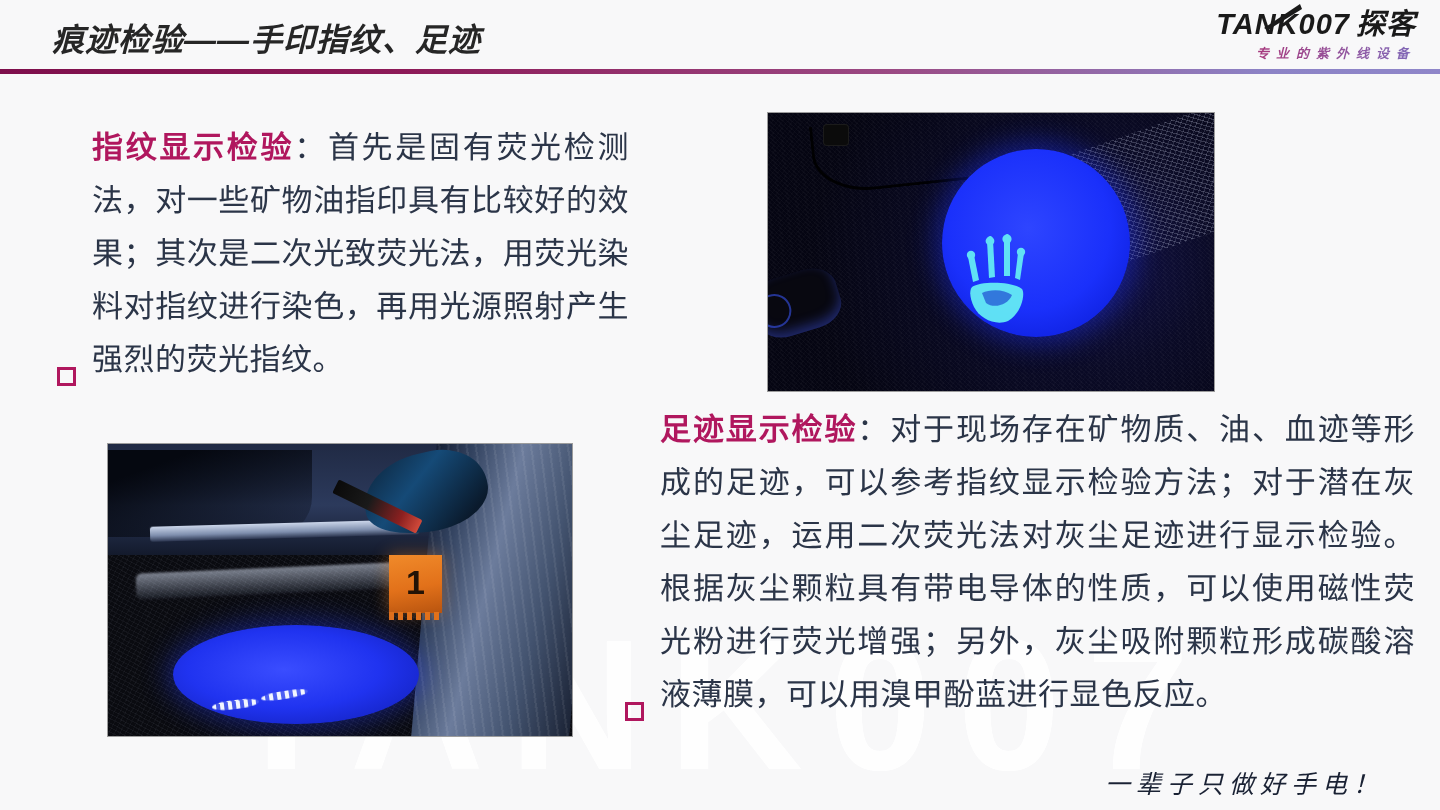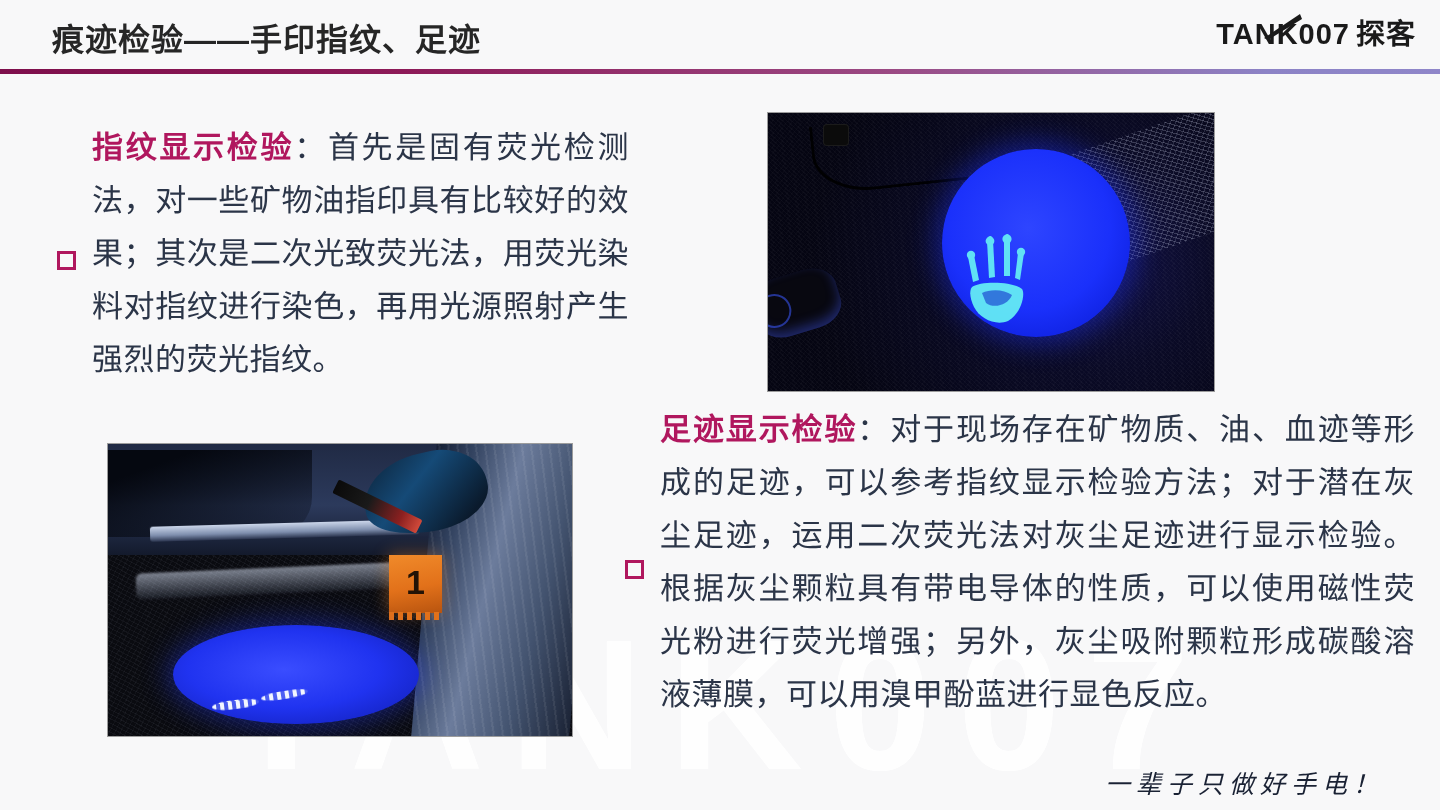--- a/index.html
+++ b/index.html
@@ -35,20 +35,21 @@
     text-shadow: 0 0 0 #fff;
     filter: brightness(1.02);
   }
 
   
   .header {
     position: absolute;
     left: 0; top: 0;
     width: 1440px;
     height: 72px;
+    font-style: italic;
   }
   .slide-title {
     position: absolute;
     left: 52px;
     top: 14px;
     font-size: 32px;
     font-weight: bold;
     color: #262626;
     letter-spacing: 1px;
     white-space: nowrap;
@@ -59,21 +60,21 @@
     top: 69px;
     width: 1440px;
     height: 5px;
     background: linear-gradient(to right, #7e0f4c 0%, #8d1a58 28%, #9b4a84 62%, #8c83c6 88%, #8f86c9 100%);
   }
 
   
   .logo-block {
     position: absolute;
     right: 12px;
-    top: 18px;
+    top: 8px;
     width: 280px;
     text-align: center;
   }
   .logo-main {
     position: relative;
     font-size: 29px;
     font-weight: bold;
     color: #1a1a1a;
     letter-spacing: 0px;
     line-height: 32px;
@@ -108,21 +109,21 @@
     -webkit-background-clip: text;
     background-clip: text;
     color: transparent;
     white-space: nowrap;
   }
 
   
   .bullet-block {
     position: absolute;
     display: flex;
-    align-items: center;
+    align-items: flex-end;
   }
   .bullet-marker {
     flex: 0 0 auto;
     width: 19px;
     height: 19px;
     border: 3.5px solid #b0175e;
     box-sizing: border-box;
     margin-top: 14px;
     margin-right: 16px;
   }
@@ -426,20 +427,21 @@
 <div class="header">
   <div class="slide-title">痕迹检验——手印指纹、足迹</div>
 
   <div class="logo-block">
     <div class="logo-main">
       <svg class="logo-slash" viewBox="0 0 40 26">
         <polygon points="38,0 40,5 6,26 2,24" fill="#1a1a1a"></polygon>
       </svg>
       <span class="latin">TANK007</span><span class="cjk">探客</span>
     </div>
+    <div class="logo-tagline">专业的紫外线设备</div>
   </div>
 
   <div class="divider"></div>
 </div>
 
 <div class="bullet-block" id="block-fingerprint">
   <span class="bullet-marker"></span>
   <div class="para">
     <span class="lead">指纹显示检验</span><span class="lead-sep">：</span><span>首先是固有荧光检测法，对一些矿物油指印具有比较好的效果；其次是二次光致荧光法，用荧光染料对指纹进行染色，再用光源照射产生强烈的荧光指纹。</span>
   </div>

